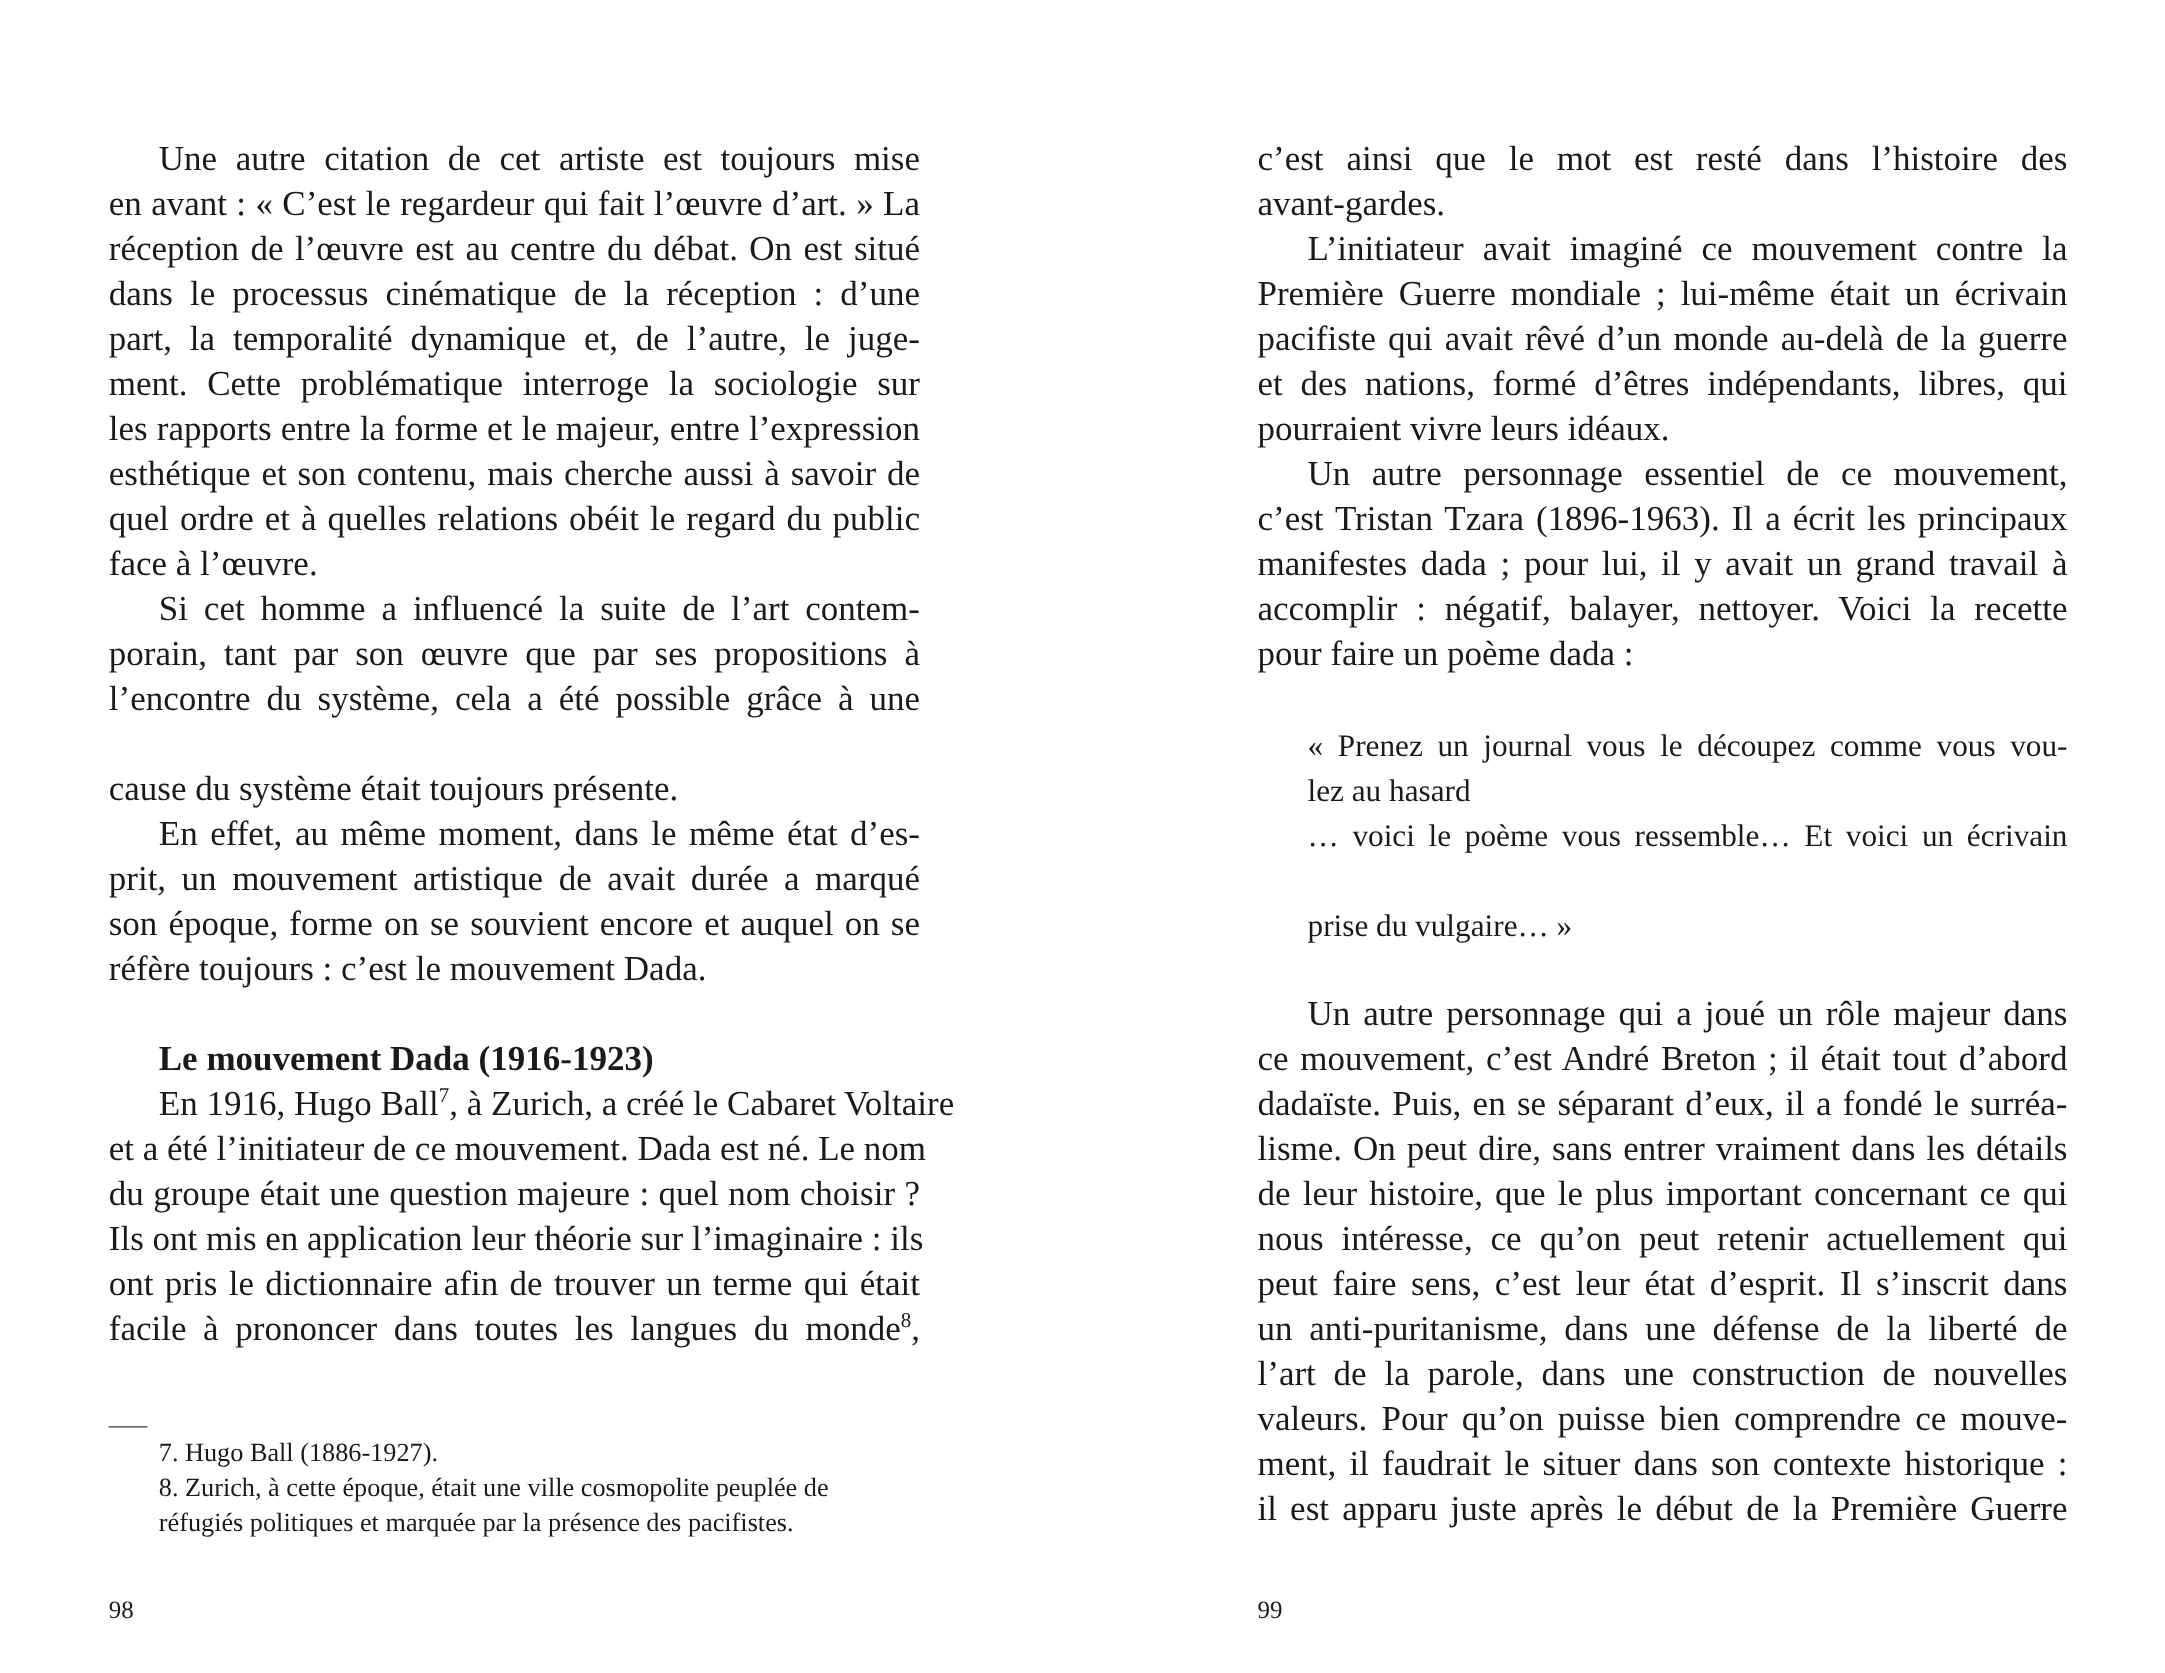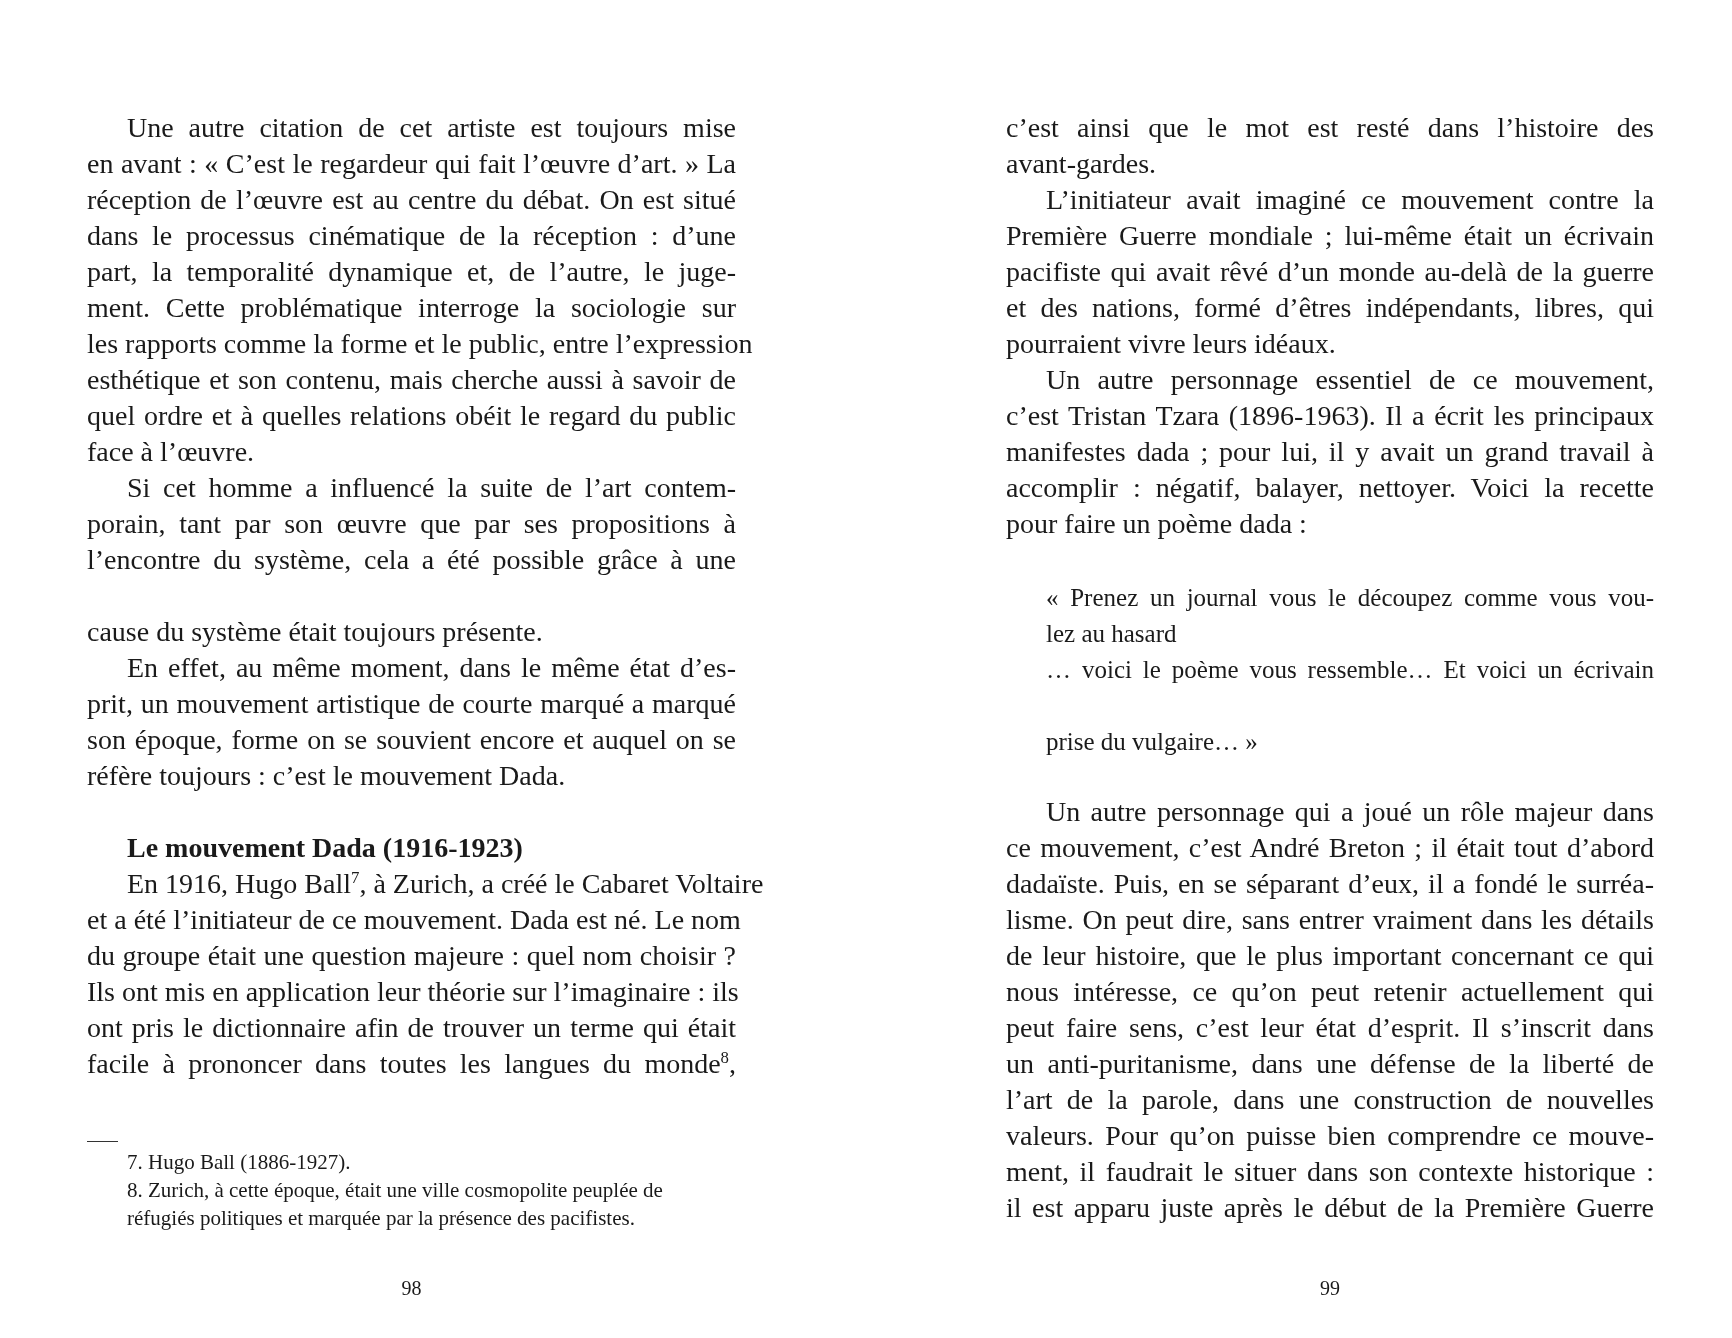--- a/index.html
+++ b/index.html
@@ -9,43 +9,43 @@
   .page.left { left: 87px; width: 649px; }
   .page.right { left: 1006px; width: 648px; }
   .line { position: absolute; left: 0; width: 100%; font-size: 28px; line-height: 36px; height: 36px;
           white-space: nowrap; text-align: justify; text-align-last: justify; }
   .line.last { text-align-last: left; }
   .line.indent { padding-left: 40px; box-sizing: border-box; }
   .line.heading { font-weight: bold; padding-left: 40px; box-sizing: border-box; text-align-last: left; }
   .line.quote { left: 40px; width: calc(100% - 40px); font-size: 25px; }
   .fn-rule { position: absolute; left: 0; top: 1141px; width: 31px; height: 1px; background: #333; }
   .fn { position: absolute; left: 40px; width: 609px; font-size: 21px; line-height: 28px; white-space: nowrap; }
-  .folio { position: absolute; top: 1277px; font-size: 20px; text-align: center; width: 100%; }
+  .folio { position: absolute; top: 1277px; font-size: 20px; width: 100%; }
   sup { font-size: 60%; line-height: 0; vertical-align: super; }
 </style>
 </head>
 <body>
 
 <div class="page left">
   <div class="line indent" style="top:110px">Une autre citation de cet artiste est toujours mise</div>
   <div class="line" style="top:146px">en avant : « C’est le regardeur qui fait l’œuvre d’art. » La</div>
   <div class="line" style="top:182px">réception de l’œuvre est au centre du débat. On est situé</div>
   <div class="line" style="top:218px">dans le processus cinématique de la réception : d’une</div>
   <div class="line" style="top:254px">part, la temporalité dynamique et, de l’autre, le juge-</div>
   <div class="line" style="top:290px">ment. Cette problématique interroge la sociologie sur</div>
-  <div class="line" style="top:326px">les rapports comme la forme et le public, entre l’expression</div>
+  <div class="line" style="top:326px">les rapports entre la forme et le majeur, entre l’expression</div>
   <div class="line" style="top:362px">esthétique et son contenu, mais cherche aussi à savoir de</div>
   <div class="line" style="top:398px">quel ordre et à quelles relations obéit le regard du public</div>
   <div class="line last" style="top:434px">face à l’œuvre.</div>
   <div class="line indent" style="top:470px">Si cet homme a influencé la suite de l’art contem-</div>
   <div class="line" style="top:506px">porain, tant par son œuvre que par ses propositions à</div>
   <div class="line" style="top:542px">l’encontre du système, cela a été possible grâce à une</div>
   <div class="line last" style="top:614px">cause du système était toujours présente.</div>
   <div class="line indent" style="top:650px">En effet, au même moment, dans le même état d’es-</div>
-  <div class="line" style="top:686px">prit, un mouvement artistique de courte marqué a marqué</div>
+  <div class="line" style="top:686px">prit, un mouvement artistique de avait durée a marqué</div>
   <div class="line" style="top:722px">son époque, forme on se souvient encore et auquel on se</div>
   <div class="line last" style="top:758px">réfère toujours : c’est le mouvement Dada.</div>
 
   <div class="line heading" style="top:830px">Le mouvement Dada (1916-1923)</div>
 
   <div class="line indent" style="top:866px"><span>En 1916, Hugo Ball</span><sup>7</sup><span>, à Zurich, a créé le Cabaret Voltaire</span></div>
   <div class="line" style="top:902px">et a été l’initiateur de ce mouvement. Dada est né. Le nom</div>
   <div class="line" style="top:938px">du groupe était une question majeure : quel nom choisir ?</div>
   <div class="line" style="top:974px">Ils ont mis en application leur théorie sur l’imaginaire : ils</div>
   <div class="line" style="top:1010px">ont pris le dictionnaire afin de trouver un terme qui était</div>

